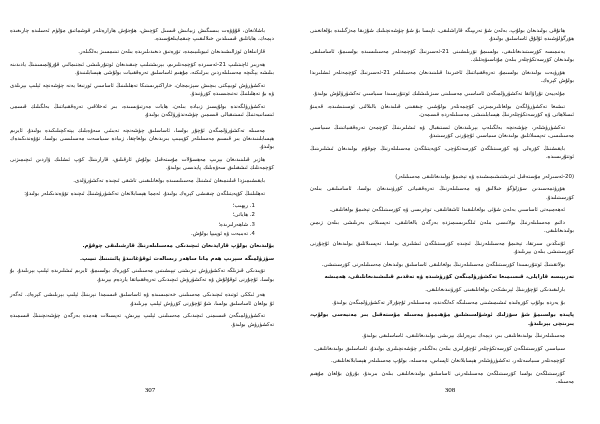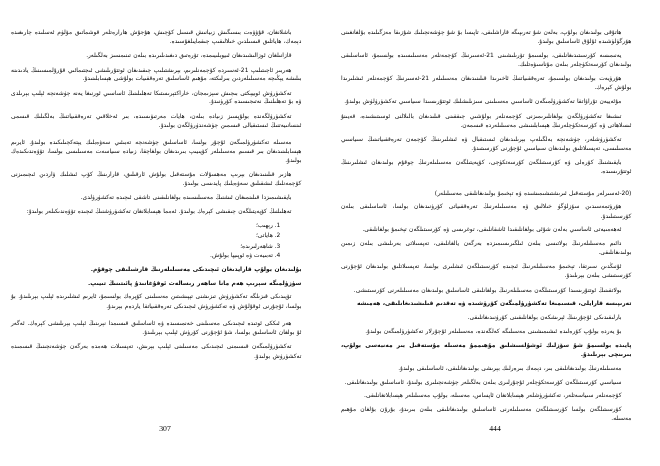--- a/index.html
+++ b/index.html
@@ -144,16 +144,16 @@
       <p class="para bold noindent">تەرىپىسە قارايلى، قىسىمىغا تەكشۈرۈلمىگەن كۆرۈشىدە ۋە تەقدىم قىلىشىدىغانلىقى، ھەمىشە</p>
       <p class="para">بارلىقىدىكى ئۇچۇرىنىڭ ئېرىشكەن بولغانلىقىنى كۆرۈنىدىغانلىقى.</p>
       <p class="para">بۇ يەردە بولۇپ كۆرەلىدە ئىشىمىشىنى مەسىلىگە كەلگەندە، مەسىلىلەر ئۇچۇرلار تەكشۈرۈلمىگەن بولىدۇ.</p>
       <p class="para bold noindent">پايىدە بولسىمۇ شۇ سۆزلىك ئوشۇلسىشلىق مۇھىممۇ مەسىلە مۇستەقىل بىر مەنبەسى بولۇپ، بىرىنچى بېرىلىدۇ.</p>
       <p class="para">مەسىلىلەرنىڭ بولىدىغانلىقى بىر، دېمەك بىرەرلىك بېرىشى بولىدىغانلىقى، ئاساسلىقى بولىدۇ.</p>
       <p class="para">سىياسىي كۆرسىتىلگەن كۆرسەتكۈچلەر ئۇچۇرلىرى بىلەن بەلگىلەر چۈشەنچىلىرى بولىدۇ، ئاساسلىق بولىدىغانلىقى.</p>
       <p class="para">كۆچمەنلەر سىياسەتلەر، تەكشۈرۈشلەر ھېسابلانغان ئاپساس، مەسىلە، بولۇپ مەسىلىلەر ھېسابلانغانلىقى.</p>
       <p class="para">كۆرسىتىلگەن بولسا كۆرسىتىلگەن مەسىلىلەرنى ئاساسلىق بولىدىغانلىقى بىلەن بىرىدۇ، بۇرۇن بۇلغان مۇھىم مەسىلە.</p>
 
     </div>
-    <div class="folio">444</div>
+    <div class="folio">308</div>
   </div>
 
 </div>
 
 </body></html>

